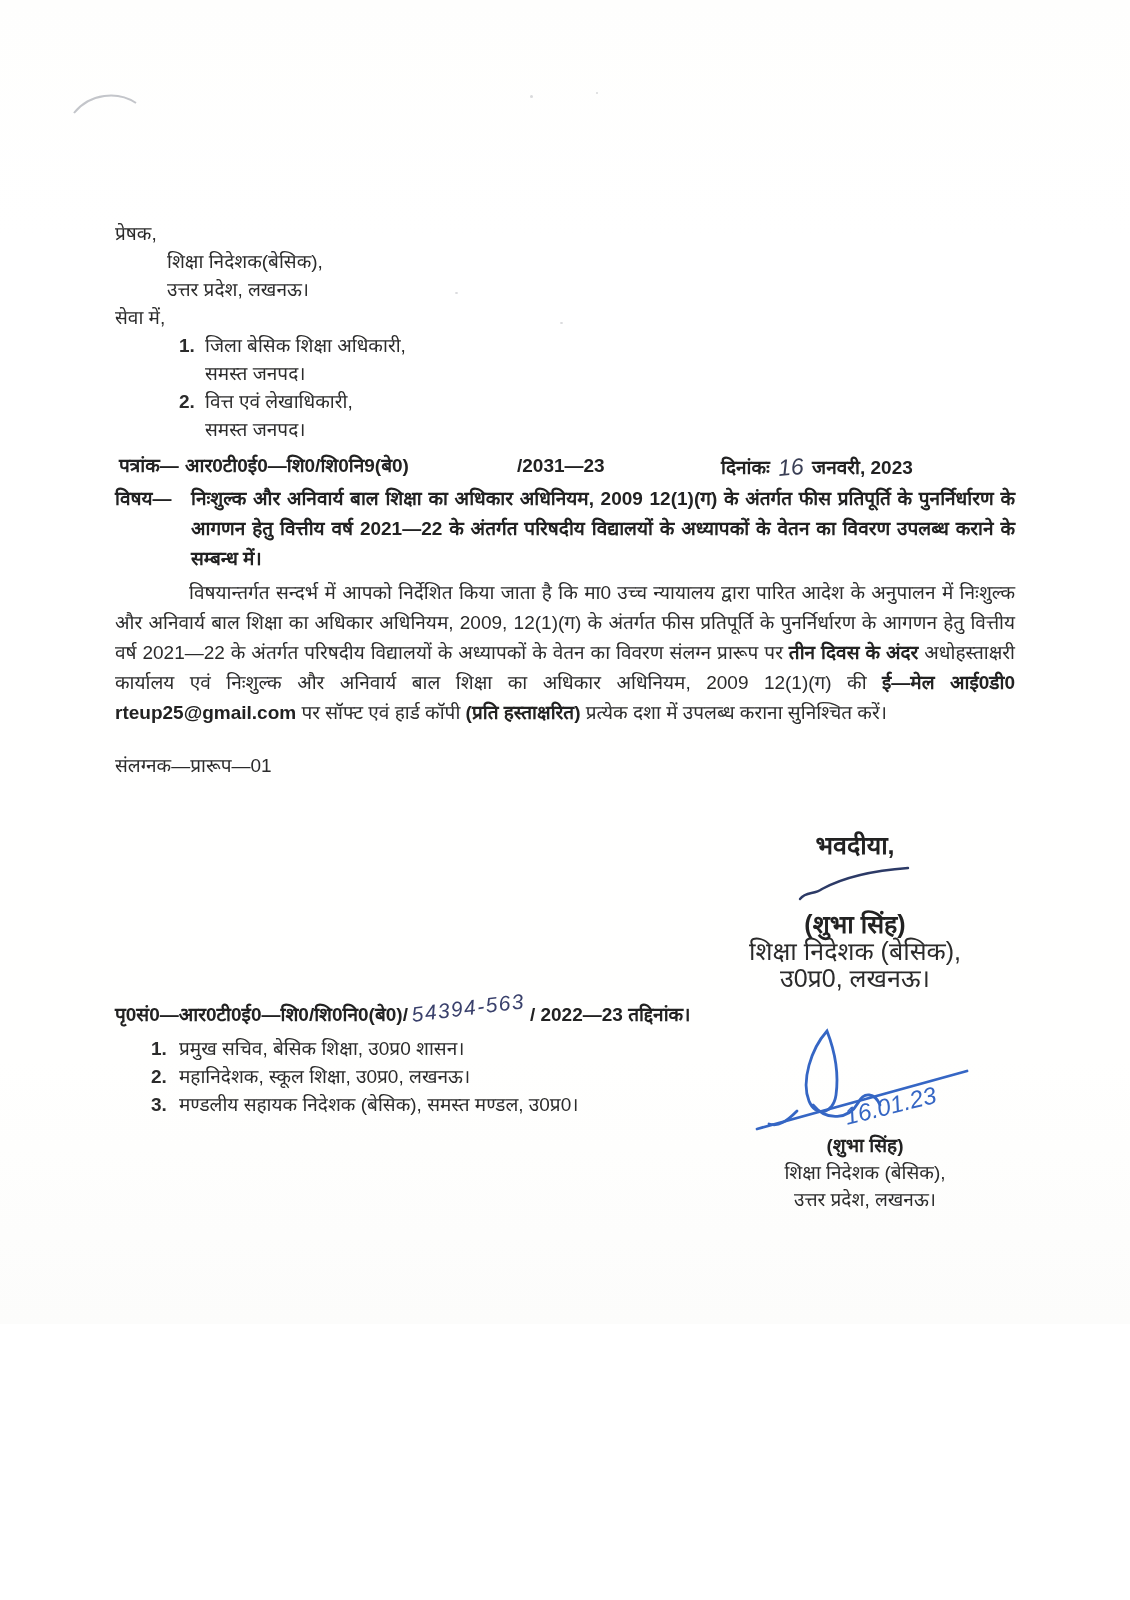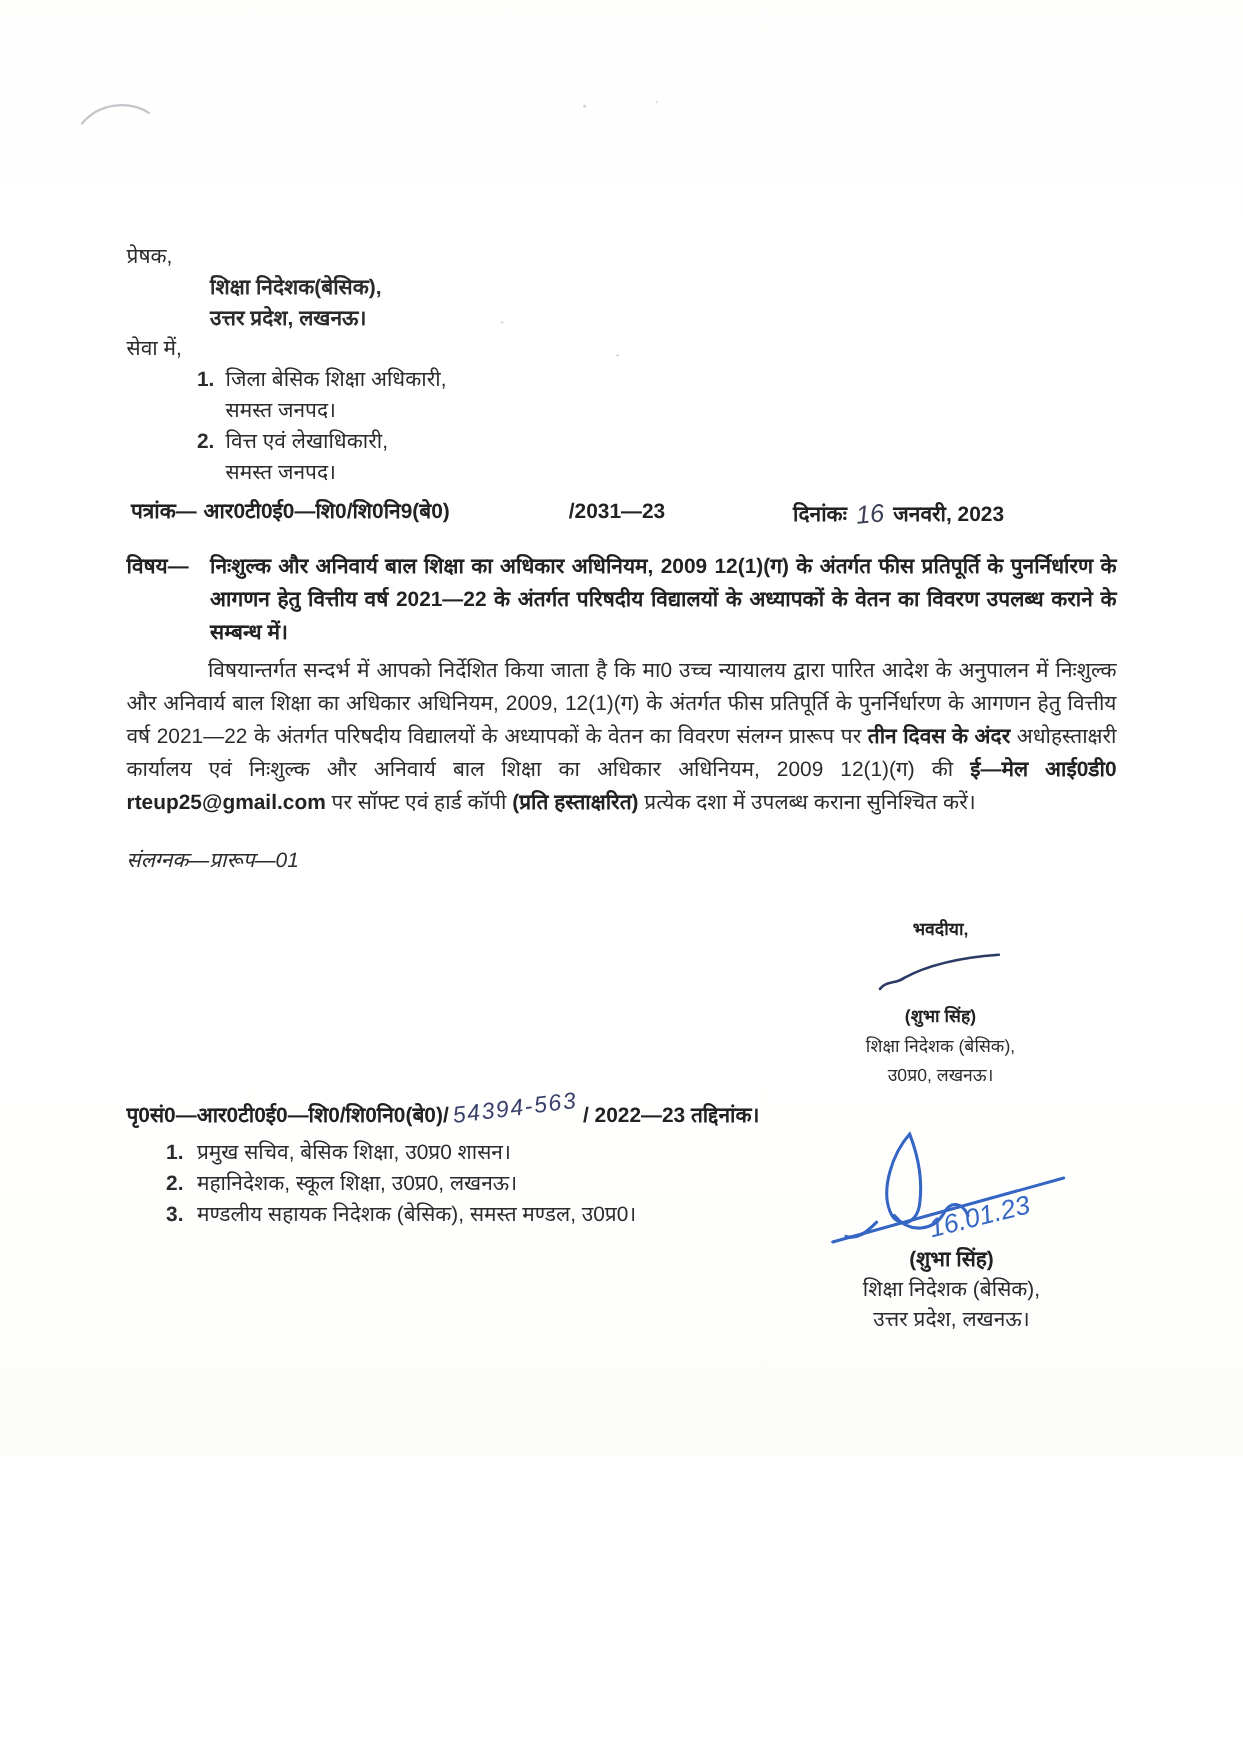--- a/index.html
+++ b/index.html
@@ -18,21 +18,21 @@
   .content {
     position: absolute;
     left: 115px;
     top: 220px;
     width: 900px;
     font-size: 19px;
     line-height: 28px;
   }
 
   .line { line-height: 28px; }
-  .indent1 { margin-left: 76px; font-weight: bold; }
+  .indent1 { margin-left: 52px; }
 
   .to-list { margin-left: 64px; }
   .to-item { display: flex; }
   .to-num { width: 26px; font-weight: bold; flex: none; }
 
   .ref-line { position: relative; height: 30px; margin-top: 8px; font-weight: bold; color: #222; }
   .ref-label { position: absolute; left: 4px; }
   .ref-num   { position: absolute; left: 70px; }
   .ref-year  { position: absolute; left: 402px; }
   .ref-date  { position: absolute; left: 606px; white-space: nowrap; }
@@ -40,34 +40,34 @@
   .hand-day {
     display: inline-block;
     font-style: italic;
     font-weight: normal;
     font-size: 23px;
     color: #3a3f55;
     transform: rotate(-5deg) translateY(1px);
     margin: 0 3px;
   }
 
-  .subject { display: flex; margin-top: 19px; font-weight: bold; line-height: 30px; color: #222; }
+  .subject { display: flex; margin-top: 2px; font-weight: bold; line-height: 30px; color: #222; }
   .subject-label { width: 76px; flex: none; }
   .subject-text { flex: 1; text-align: justify; }
 
   .salutation { margin-top: 8px; line-height: 28px; }
 
   .body-par { margin-top: 4px; line-height: 30px; text-align: justify; text-indent: 74px; }
   .b { font-weight: bold; color: #222; }
 
-  .enclosure { margin-top: 24px; line-height: 28px; font-style: italic; }
+  .enclosure { margin-top: 24px; line-height: 28px; }
 
   .closing-block {
     position: absolute; left: 705px; top: 832px; width: 300px;
-    text-align: center; font-size: 16px; line-height: 27px;
+    text-align: center; font-size: 25px; line-height: 27px;
   }
   .valediction { font-weight: bold; color: #222; }
   .sig1 { display: block; margin: 4px auto 0; }
   .sig-name { font-weight: bold; color: #222; margin-top: 6px; }
 
   .endorsement-block {
     position: absolute; left: 115px; top: 1000px; width: 660px;
     font-size: 19px; line-height: 28px;
   }
   .endorse-line { font-weight: bold; color: #222; white-space: nowrap; }

